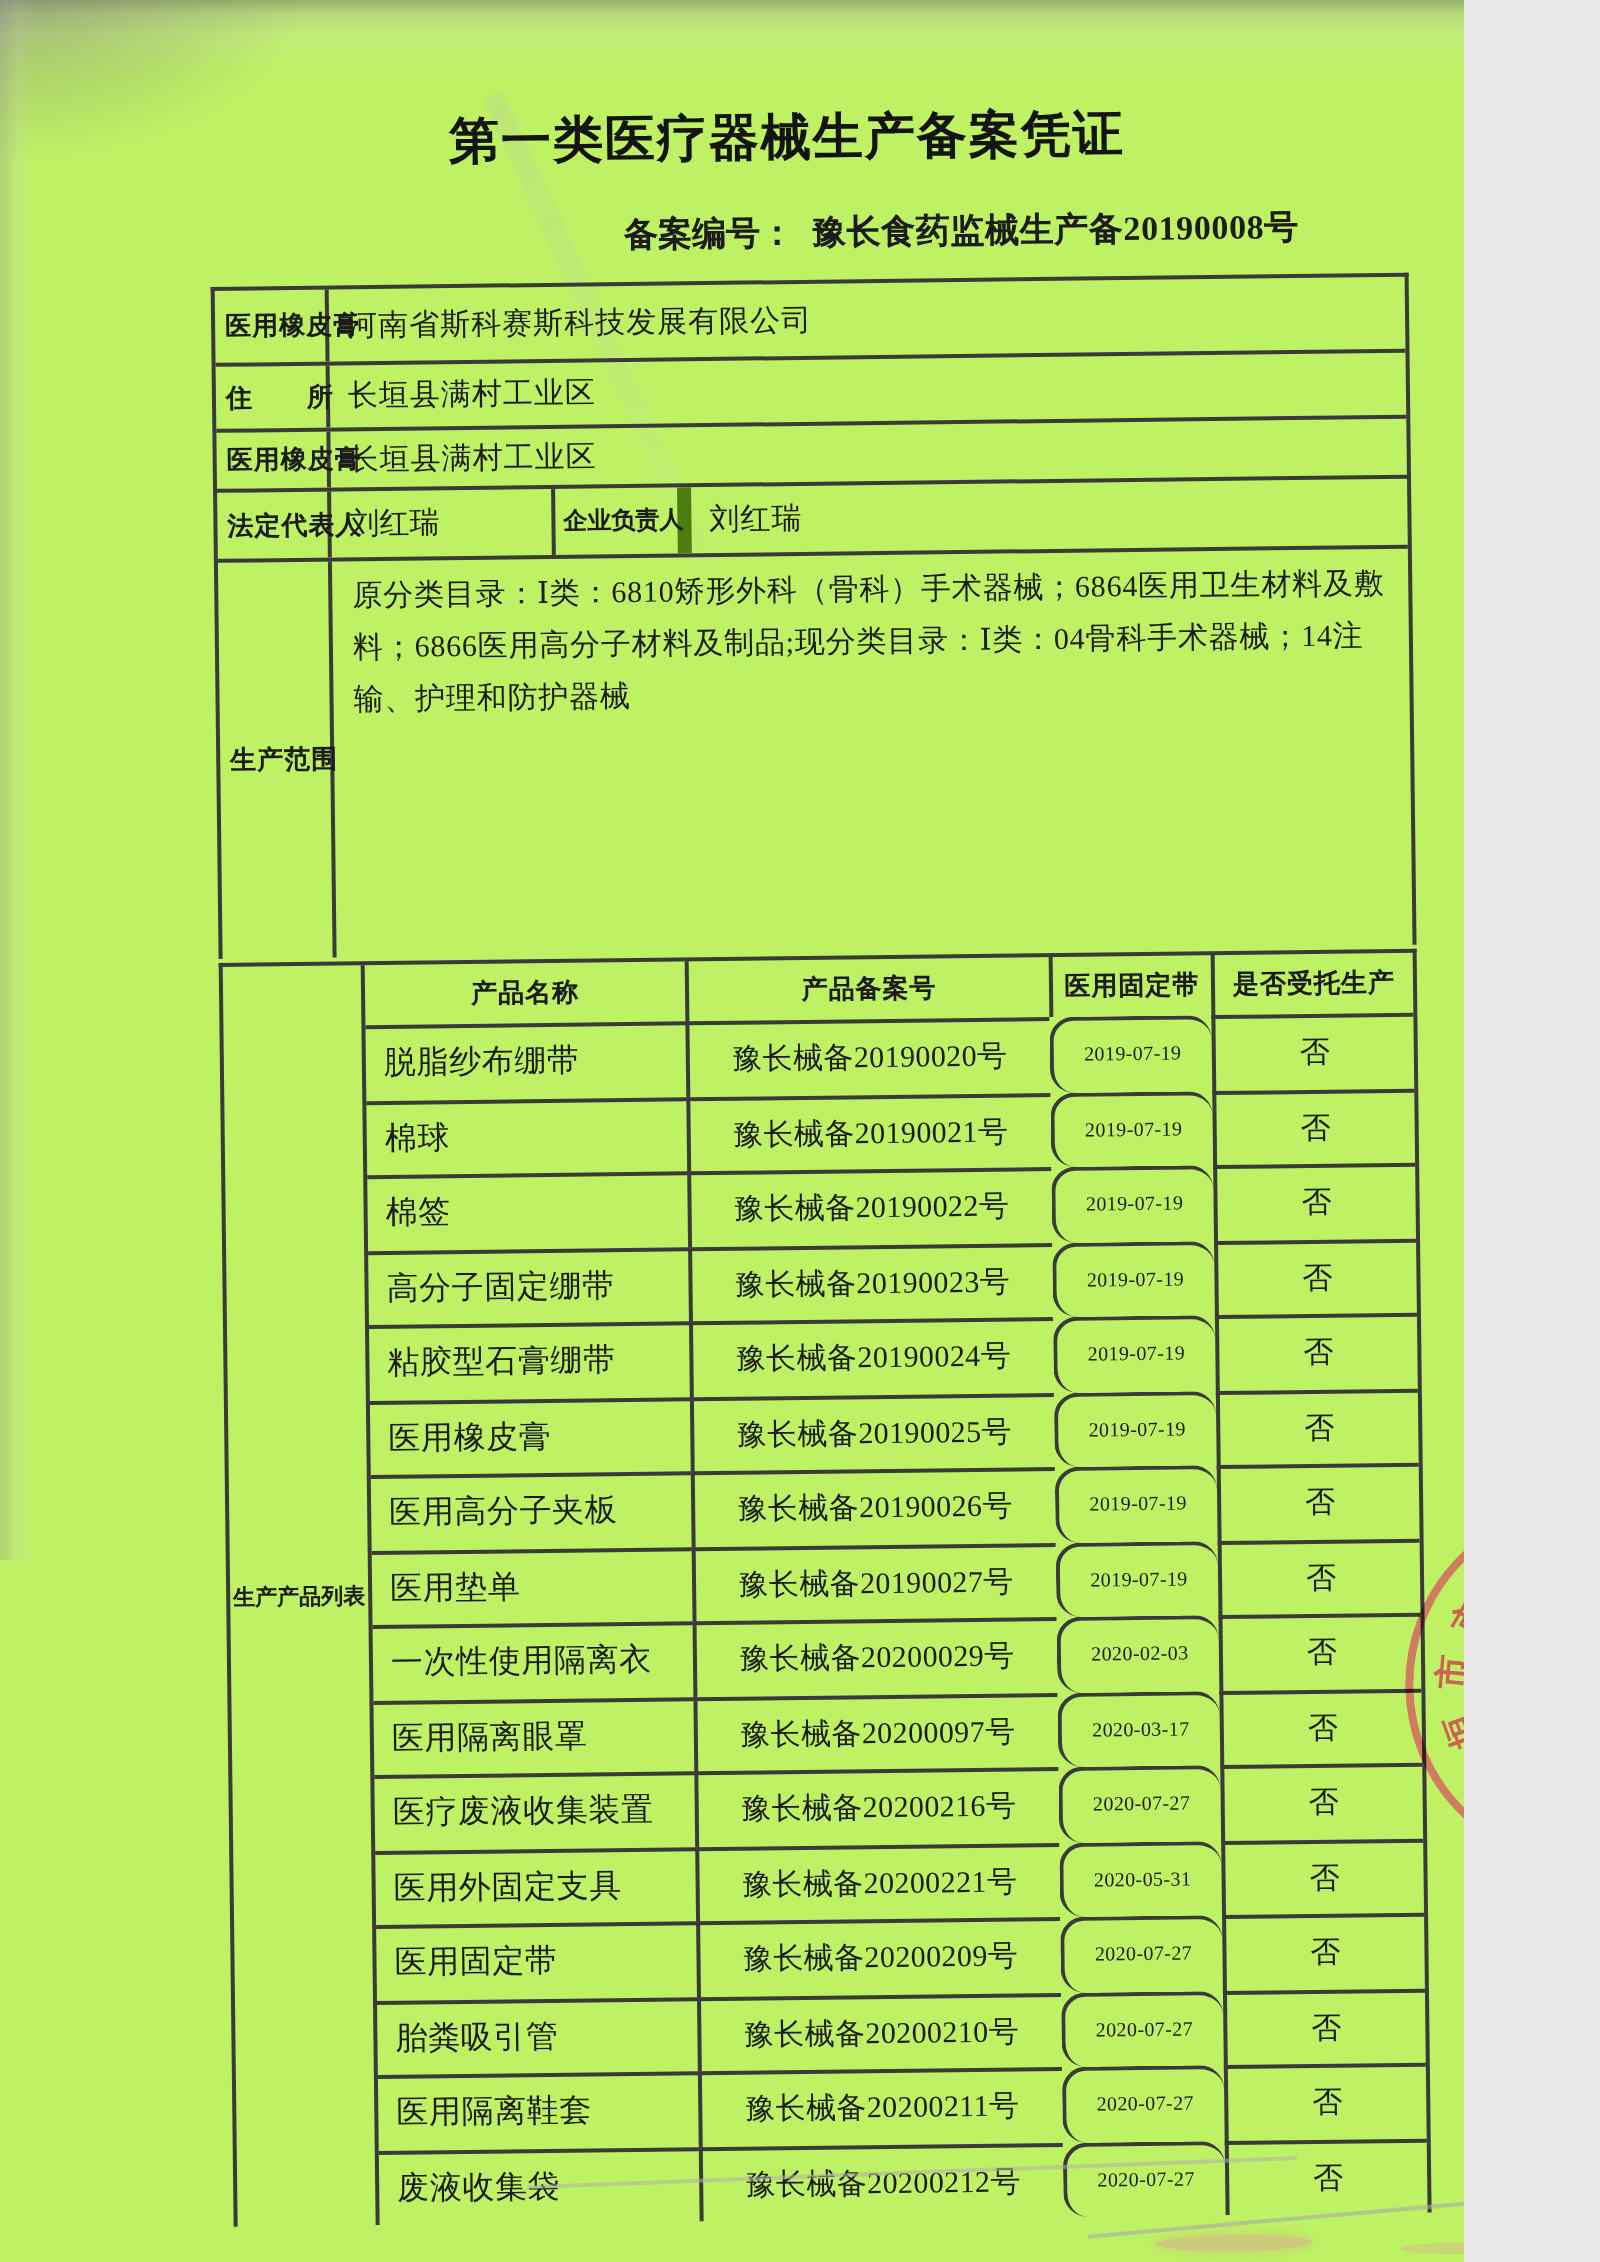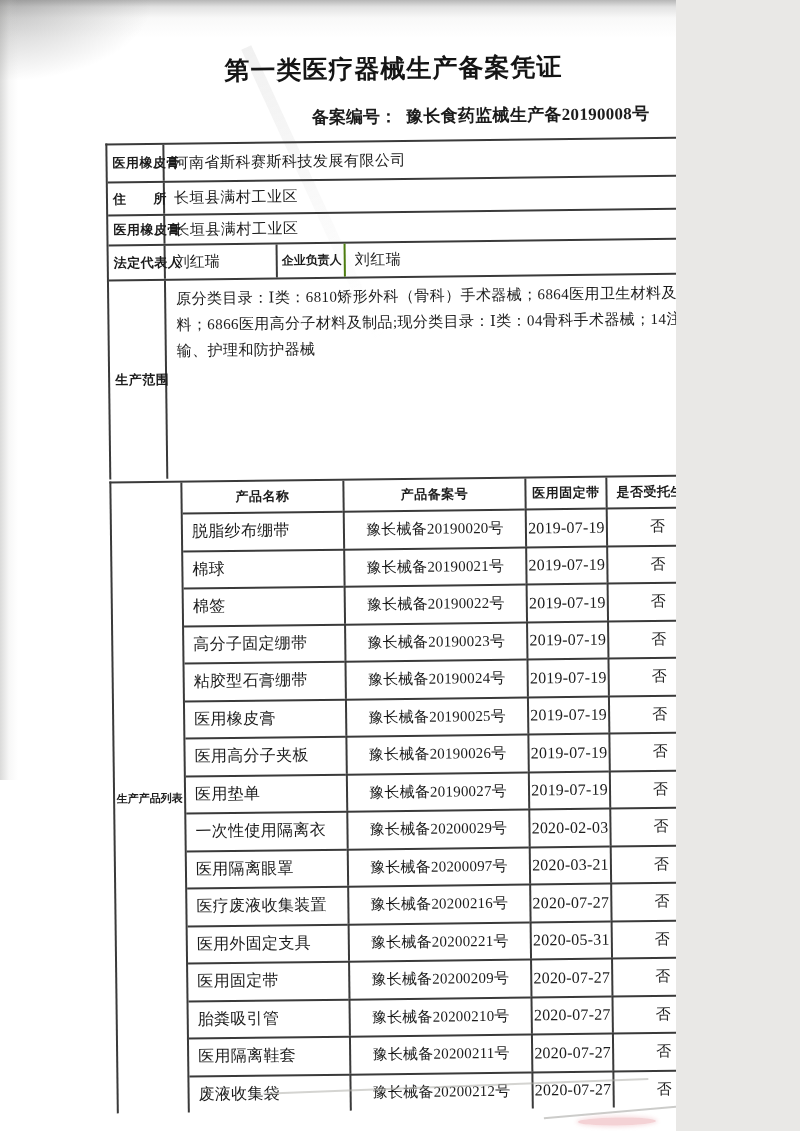--- a/index.html
+++ b/index.html
@@ -4,22 +4,22 @@
 <style>
   html,body{margin:0;padding:0;}
   body{
     width:800px;height:1131px;
     background:#e9e8e6;
     font-family:"Liberation Serif","DejaVu Serif",serif;
     color:#1c1c1c;
     -webkit-font-smoothing:antialiased;
   }
   .page{
-    position:relative;width:676px;height:1131px;overflow:hidden;
-    background:#ffffff;
+    position:relative;width:732px;height:1131px;overflow:hidden;
+    background:#bef264;
   }
   
   .scan-top{position:absolute;left:0;top:0;right:0;height:40px;
     background:linear-gradient(180deg, rgba(110,110,110,.50) 0px, rgba(165,165,165,.32) 7px, rgba(215,215,213,.16) 18px, rgba(250,250,250,0) 38px);}
   .scan-corner{position:absolute;left:0;top:0;width:150px;height:80px;
     background:radial-gradient(ellipse at 0% 0%, rgba(120,120,120,.45), rgba(120,120,120,0) 72%);}
   .scan-left{position:absolute;left:0;top:0;width:18px;height:780px;
     background:linear-gradient(90deg, rgba(150,150,148,.35), rgba(200,200,198,.14) 9px, rgba(255,255,255,0) 18px);}
   
   .doc{position:absolute;left:0;top:0;width:800px;height:1131px;
@@ -43,21 +43,21 @@
   .irow{display:flex;box-sizing:border-box;}
   .irow + .irow{border-top:2px solid #3a3a3a;}
   .ilabel{width:57px;box-sizing:border-box;border-right:2px solid #3a3a3a;
     display:flex;align-items:center;padding-left:5px;
     font-size:13px;font-weight:700;letter-spacing:.5px;white-space:nowrap;}
   .ivalue{flex:1;display:flex;align-items:center;padding-left:9px;
     font-size:15px;letter-spacing:.5px;}
   .r36{height:36px}.r33{height:33px}.r30{height:30px}.r35{height:35px}
   .legal .cell2{width:112px;box-sizing:border-box;border-right:2px solid #3a3a3a;
     display:flex;align-items:center;padding-left:9px;font-size:15px;}
-  .legal .cell3{width:68px;box-sizing:border-box;border-right:2px solid #4d7c0f;
+  .legal .cell3{width:68px;box-sizing:border-box;border-right:7px solid #4d7c0f;
     display:flex;align-items:center;padding-left:4px;font-size:12px;font-weight:700;white-space:nowrap;font-family:Liberation Serif, serif;}
   .scope{height:200px;}
   .scope .ilabel{align-items:center;}
   .scope .ivalue{align-items:flex-start;padding:5px 9px 0 10px;
     font-size:15px;line-height:26px;letter-spacing:.4px;display:block;}
 
   
   .product-table{
     position:absolute;left:111px;top:478px;width:599px;box-sizing:border-box;
     border:2px solid #3a3a3a;border-bottom:none;border-top:2px solid #3a3a3a;
@@ -67,21 +67,21 @@
   }
   .plabel{grid-column:1;grid-row:1 / span 17;border-right:2px solid #3a3a3a;
     display:flex;align-items:center;justify-content:center;
     font-size:11px;font-weight:700;white-space:nowrap;letter-spacing:0;}
   .pcell{display:flex;align-items:center;box-sizing:border-box;overflow:hidden;font-size:15px;}
   .phead{justify-content:center;font-size:13px;font-weight:700;letter-spacing:.5px;}
   .bt{border-top:2px solid #3a3a3a;}
   .bl{border-left:2px solid #3a3a3a;}
   .cname{padding-left:9px;font-size:16px;letter-spacing:.3px;}
   .creg{justify-content:center;font-size:15px;letter-spacing:.2px;}
-  .cdate{justify-content:center;font-size:16px;letter-spacing:.2px;}
+  .cdate{justify-content:center;font-size:10px;letter-spacing:.2px;border-radius:12px;}
   .ccons{justify-content:center;font-size:15px;}
 
   
   .stamp{position:absolute;left:700px;top:756px;width:182px;height:182px;
     mix-blend-mode:multiply;opacity:.92;}
   .stamp-ring{position:absolute;left:0;top:0;width:182px;height:182px;box-sizing:border-box;
     border:4px solid rgba(213,84,94,.82);border-radius:50%;}
   .stamp-star{position:absolute;left:49px;top:51px;width:85px;height:81px;
     background:rgba(216,80,90,.82);transform:rotate(-23deg);
     clip-path:polygon(50% 0%,61% 35%,98% 35%,68% 57%,79% 91%,50% 70%,21% 91%,32% 57%,2% 35%,39% 35%);}
@@ -178,21 +178,21 @@
         <div class="pcell bt cname">医用垫单</div>
         <div class="pcell bt creg bl">豫长械备20190027号</div>
         <div class="pcell bt cdate bl">2019-07-19</div>
         <div class="pcell bt ccons bl">否</div>
         <div class="pcell bt cname">一次性使用隔离衣</div>
         <div class="pcell bt creg bl">豫长械备20200029号</div>
         <div class="pcell bt cdate bl">2020-02-03</div>
         <div class="pcell bt ccons bl">否</div>
         <div class="pcell bt cname">医用隔离眼罩</div>
         <div class="pcell bt creg bl">豫长械备20200097号</div>
-        <div class="pcell bt cdate bl">2020-03-21</div>
+        <div class="pcell bt cdate bl">2020-03-17</div>
         <div class="pcell bt ccons bl">否</div>
         <div class="pcell bt cname">医疗废液收集装置</div>
         <div class="pcell bt creg bl">豫长械备20200216号</div>
         <div class="pcell bt cdate bl">2020-07-27</div>
         <div class="pcell bt ccons bl">否</div>
         <div class="pcell bt cname">医用外固定支具</div>
         <div class="pcell bt creg bl">豫长械备20200221号</div>
         <div class="pcell bt cdate bl">2020-05-31</div>
         <div class="pcell bt ccons bl">否</div>
         <div class="pcell bt cname">医用固定带</div>

